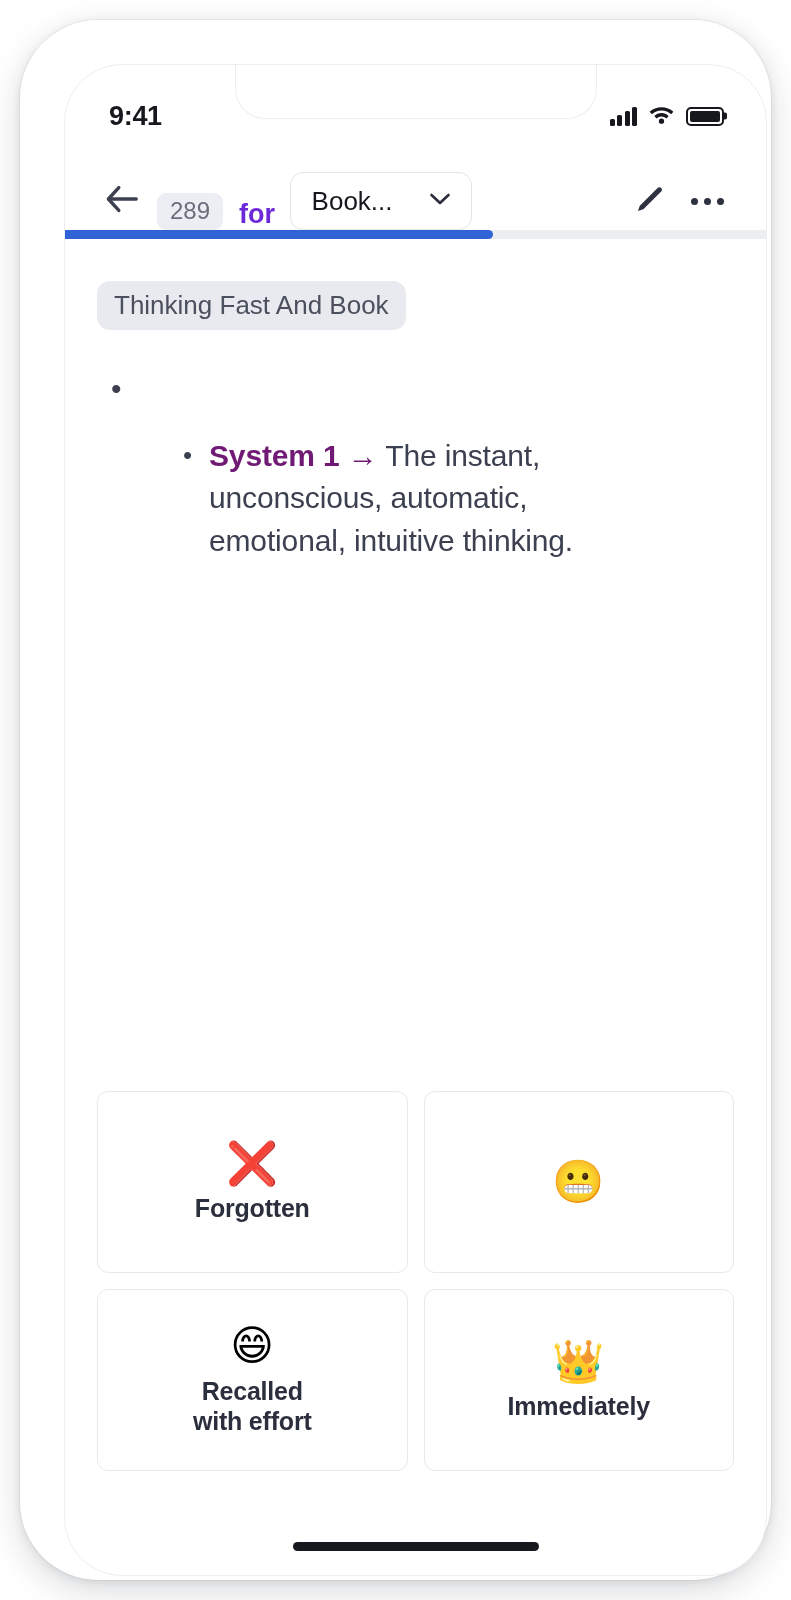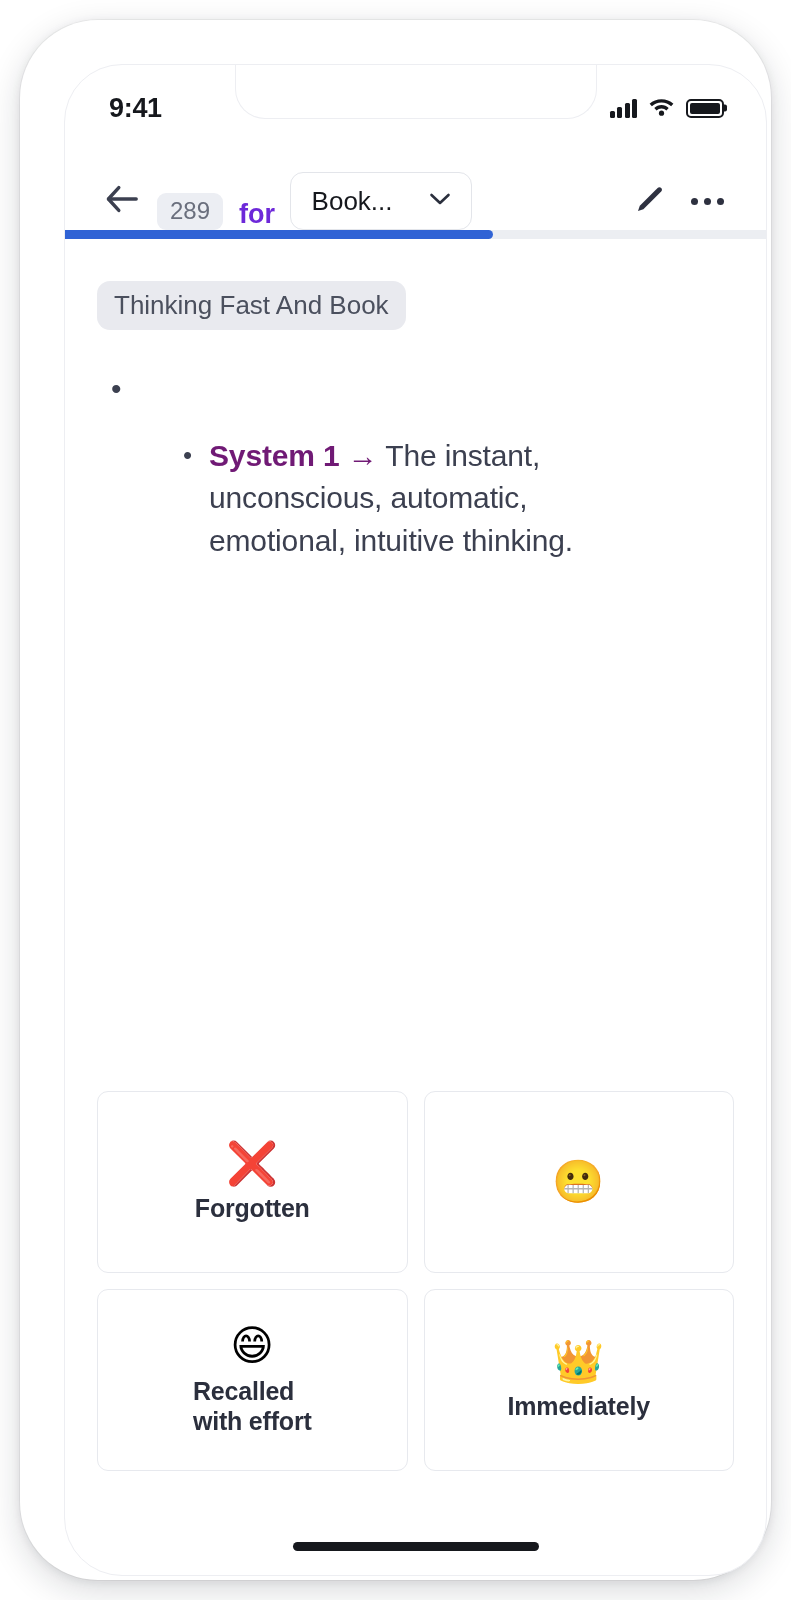--- a/index.html
+++ b/index.html
@@ -50,21 +50,21 @@
     border: 1px solid #edeef2;
     border-top: none;
     border-bottom-left-radius: 30px;
     border-bottom-right-radius: 30px;
     z-index: 8;
   }
 
   
   #status-bar {
     position: absolute;
-    top: 4px; left: 0; right: 0;
+    top: 12px; left: 0; right: 0;
     height: 74px;
     display: flex;
     align-items: center;
     justify-content: space-between;
     padding: 0 42px 0 44px;
     z-index: 9;
     text-align: center;
   }
   #status-time {
     font-size: 27px;
@@ -251,21 +251,21 @@
   }
   .answer-emoji {
     font-size: 42px;
     line-height: 1.1;
     font-family: "DejaVu Sans", sans-serif;
   }
   .answer-label {
     font-size: 25px;
     font-weight: bold;
     color: #2b2f3d;
-    text-align: left;
+    text-align: center;
     line-height: 1.22;
     letter-spacing: -0.2px;
     white-space: pre-line;
   }
 
   
   #home-indicator {
     position: absolute;
     bottom: 24px;
     left: 50%;

